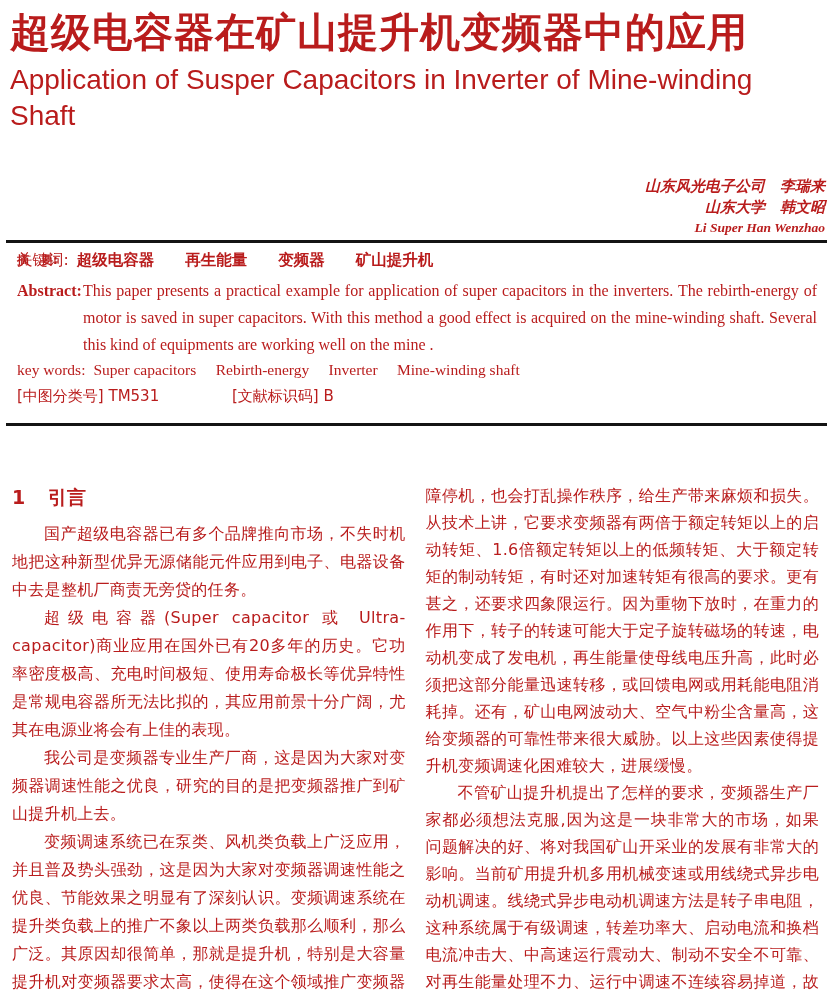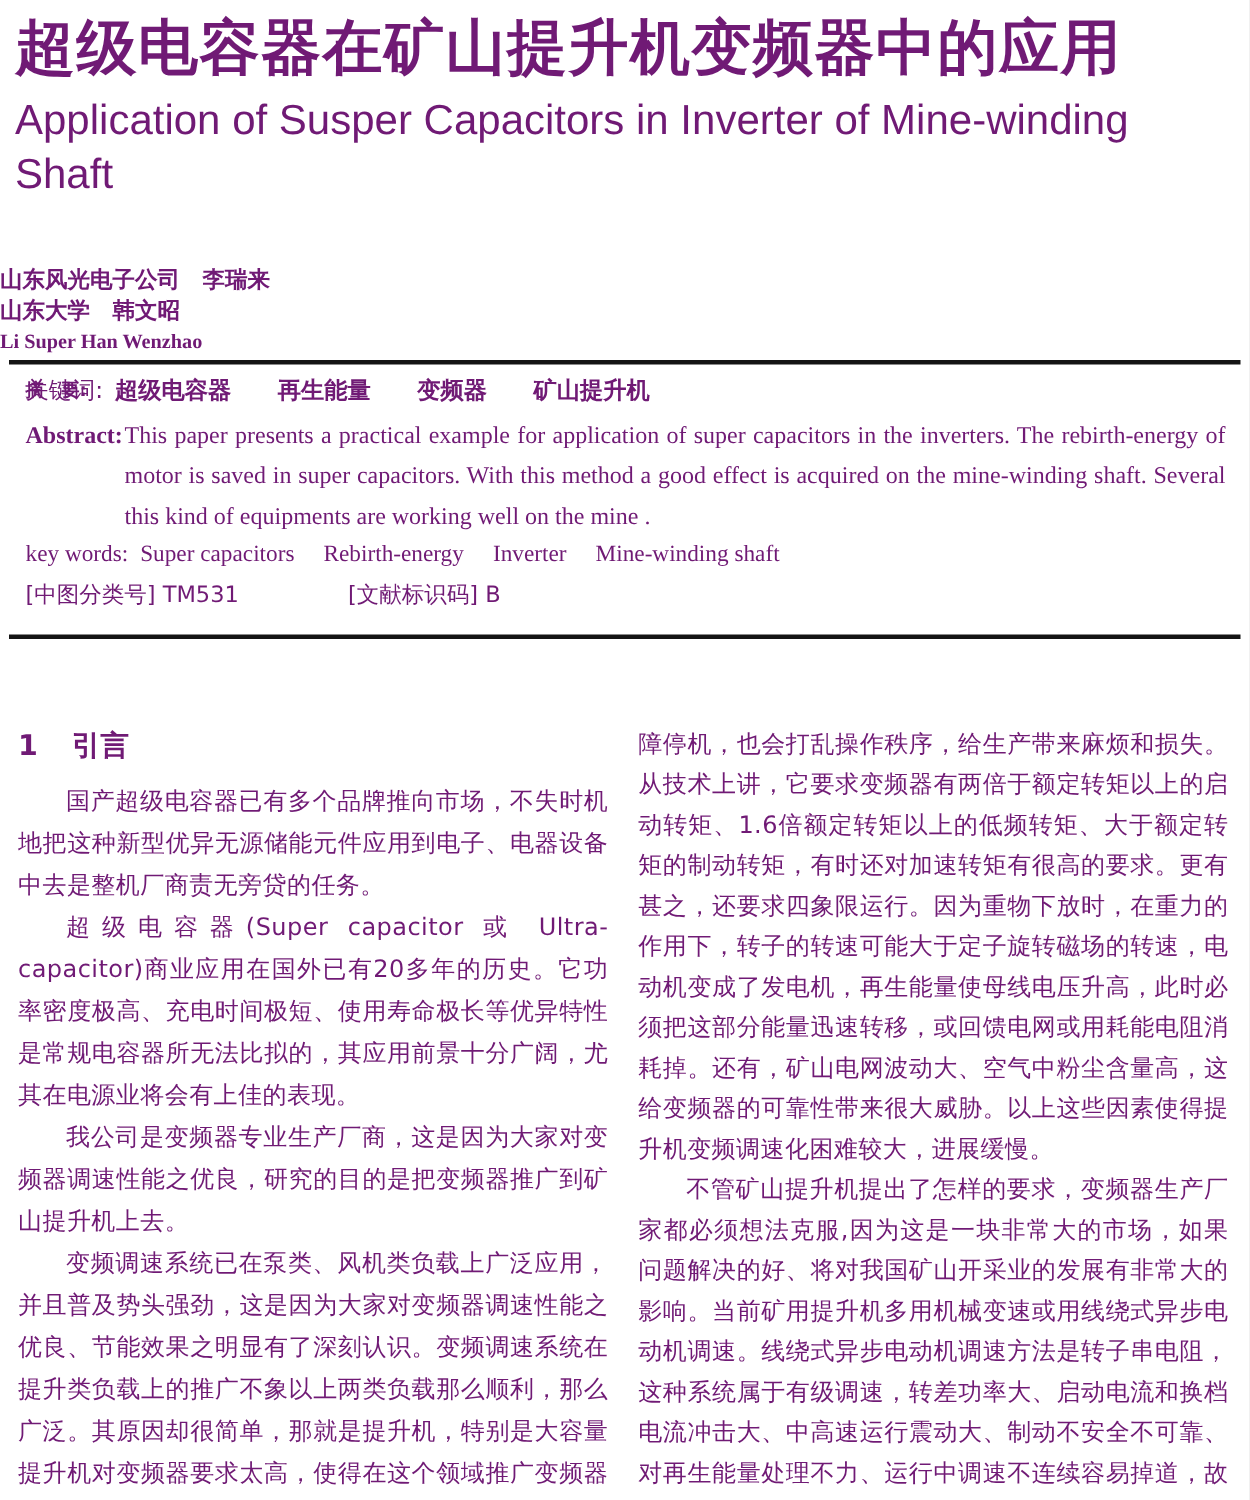--- a/index.html
+++ b/index.html
@@ -3,21 +3,21 @@
 <meta charset="utf-8">
 <style>
   * { box-sizing: border-box; }
   html, body { margin: 0; padding: 0; background: #e8e8e8; }
   .page {
     position: relative;
     width: 833px;
     height: 1000px;
     margin: 0 auto;
     background: #ffffff;
-    color: #701a75;
+    color: #b91c1c;
     overflow: hidden;
     font-family: "DejaVu Sans", sans-serif;
   }
   
   .title-zh {
     margin: 0;
     padding: 6px 12px 0 10px;
     font-size: 40px;
     line-height: 52px;
     font-weight: bold;
@@ -28,20 +28,22 @@
     margin: 0;
     padding: 4px 12px 0 10px;
     font-size: 28px;
     line-height: 36px;
     font-weight: normal;
     font-family: "Liberation Sans", sans-serif;
   }
   .authors {
     margin-top: 42px;
     padding-right: 8px;
+    text-align: right;
+    font-style: italic;
   }
   .author-zh { font-size: 15px; line-height: 21px; font-weight: bold; }
   .author-en { font-size: 13.5px; line-height: 20px; font-weight: bold; font-family: "Liberation Serif", serif; }
   .rule { height: 3px; background: #141414; margin: 2px 6px 0 6px; }
   
   .front-matter { padding: 0 2px; }
   .hang { position: relative; margin: 5px 14px 0 15px; text-align: justify; }
   .hang-label { position: absolute; left: 0; top: 0; font-weight: bold; white-space: nowrap; }
   .zh-abstract { padding-left: 57px; font-size: 12px; line-height: 25px; }
   .zh-keywords { margin: 3px 14px 0 15px; font-size: 15.5px; line-height: 24px; font-weight: bold; }

